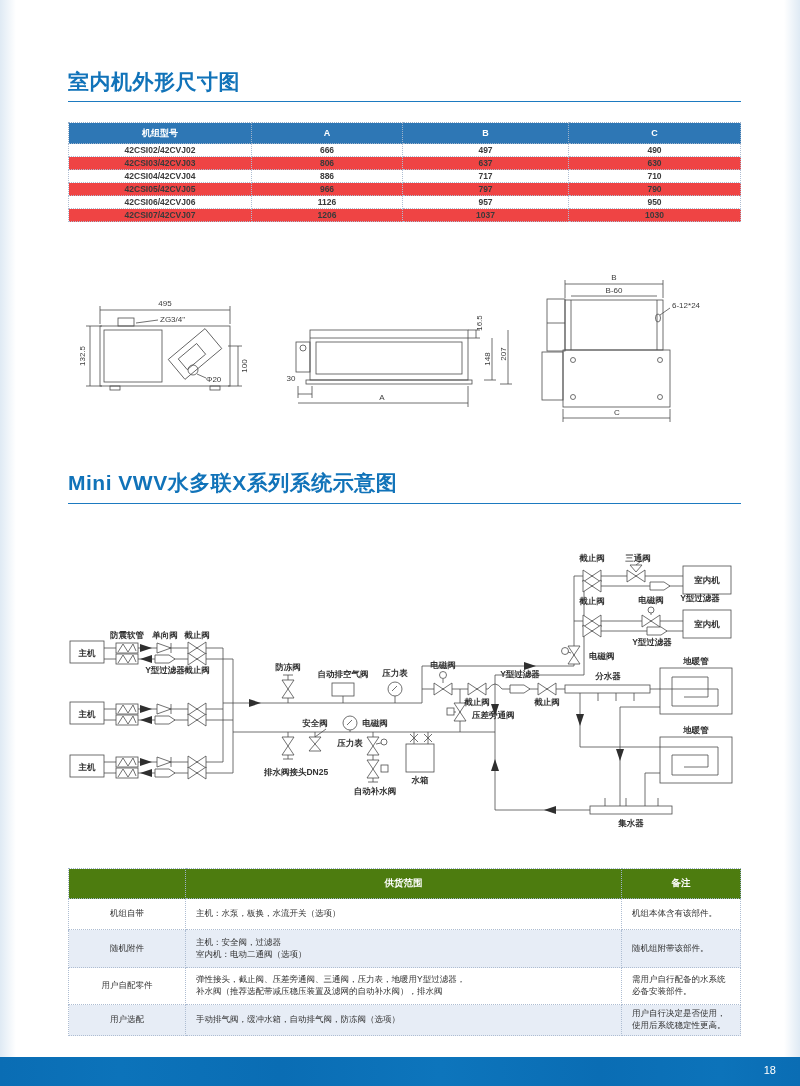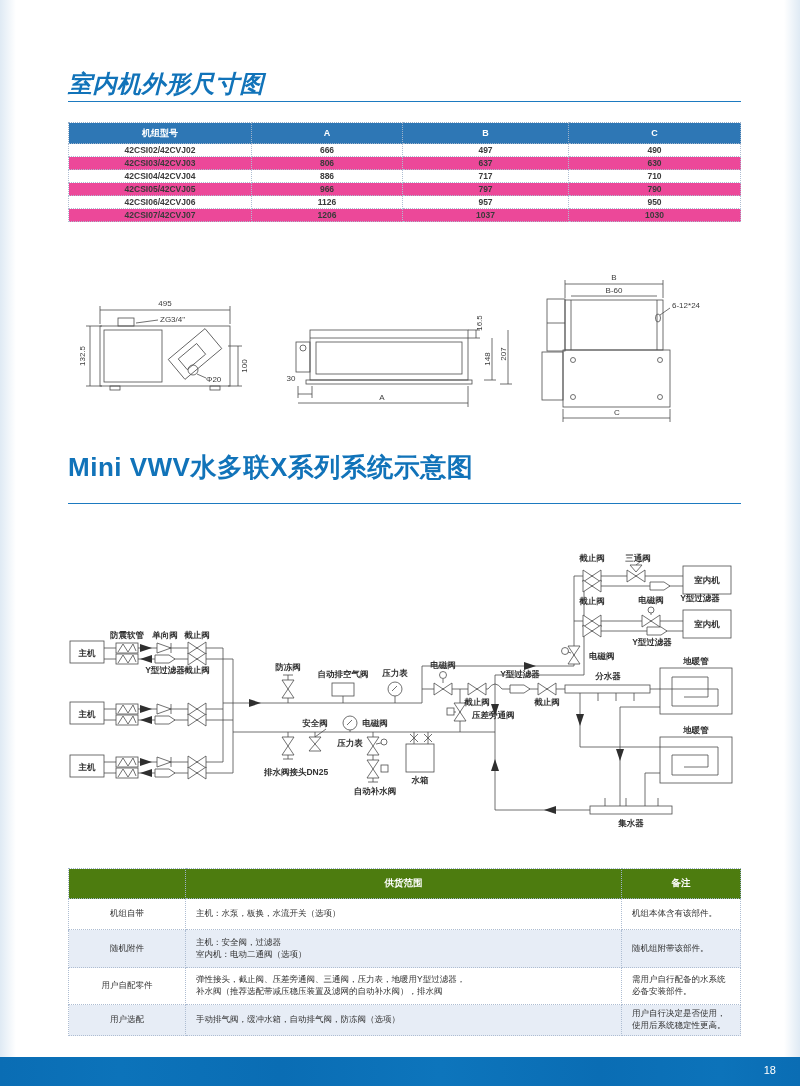--- a/index.html
+++ b/index.html
@@ -4,33 +4,33 @@
 <style>
   html,body{margin:0;padding:0;}
   body{
     width:800px;height:1086px;position:relative;background:#ffffff;
     font-family:"Liberation Sans","DejaVu Sans",sans-serif;overflow:hidden;
   }
   .edge{position:absolute;top:0;bottom:0;width:16px;pointer-events:none;}
   .edge.left{left:0;background:linear-gradient(to right,#dfeaf4,#ffffff);}
   .edge.right{right:0;background:linear-gradient(to left,#dfeaf4,#ffffff);}
   .sec-title{position:absolute;left:68px;color:#1173b9;font-weight:bold;letter-spacing:.5px;}
-  #title1{top:68px;font-size:24px;font-style:italic;}
-  #title2{top:450px;font-size:26px;}
+  #title1{top:68px;font-size:21px;}
+  #title2{top:469px;font-size:21px;}
   .title-rule{position:absolute;left:68px;width:673px;height:1px;background:#1d7ac0;}
   #rule1{top:101px;}
   #rule2{top:503px;}
 
   
   #dim-table{position:absolute;left:68px;top:122px;width:673px;border-collapse:collapse;
     font-size:8.5px;color:#3a3a3a;}
   #dim-table th{background:#2e77b5;color:#fff;font-size:9px;font-weight:bold;height:18px;
     border:1px dotted #9db2ca;}
   #dim-table td{border:1px dotted #aebdd2;text-align:center;height:12px;font-weight:700;padding:0;}
-  #dim-table tr.alt td{background:#ec4899;}
+  #dim-table tr.alt td{background:#ef4444;}
   #dim-table td:first-child{width:182px;}
   #dim-table td:nth-child(2){width:150px;}
   #dim-table td:nth-child(3){width:165px;}
 
   svg text{font-family:"Liberation Sans","DejaVu Sans",sans-serif;}
   .dtxt{font-size:8px;fill:#3c3c3c;}
   .lbl{font-size:8.5px;fill:#333;font-weight:bold;}
   .ln{stroke:#4d4d4d;stroke-width:0.8;fill:none;}
   .sym{stroke:#4d4d4d;stroke-width:0.8;fill:#ffffff;}
   .arr{fill:#2f2f2f;stroke:none;}

